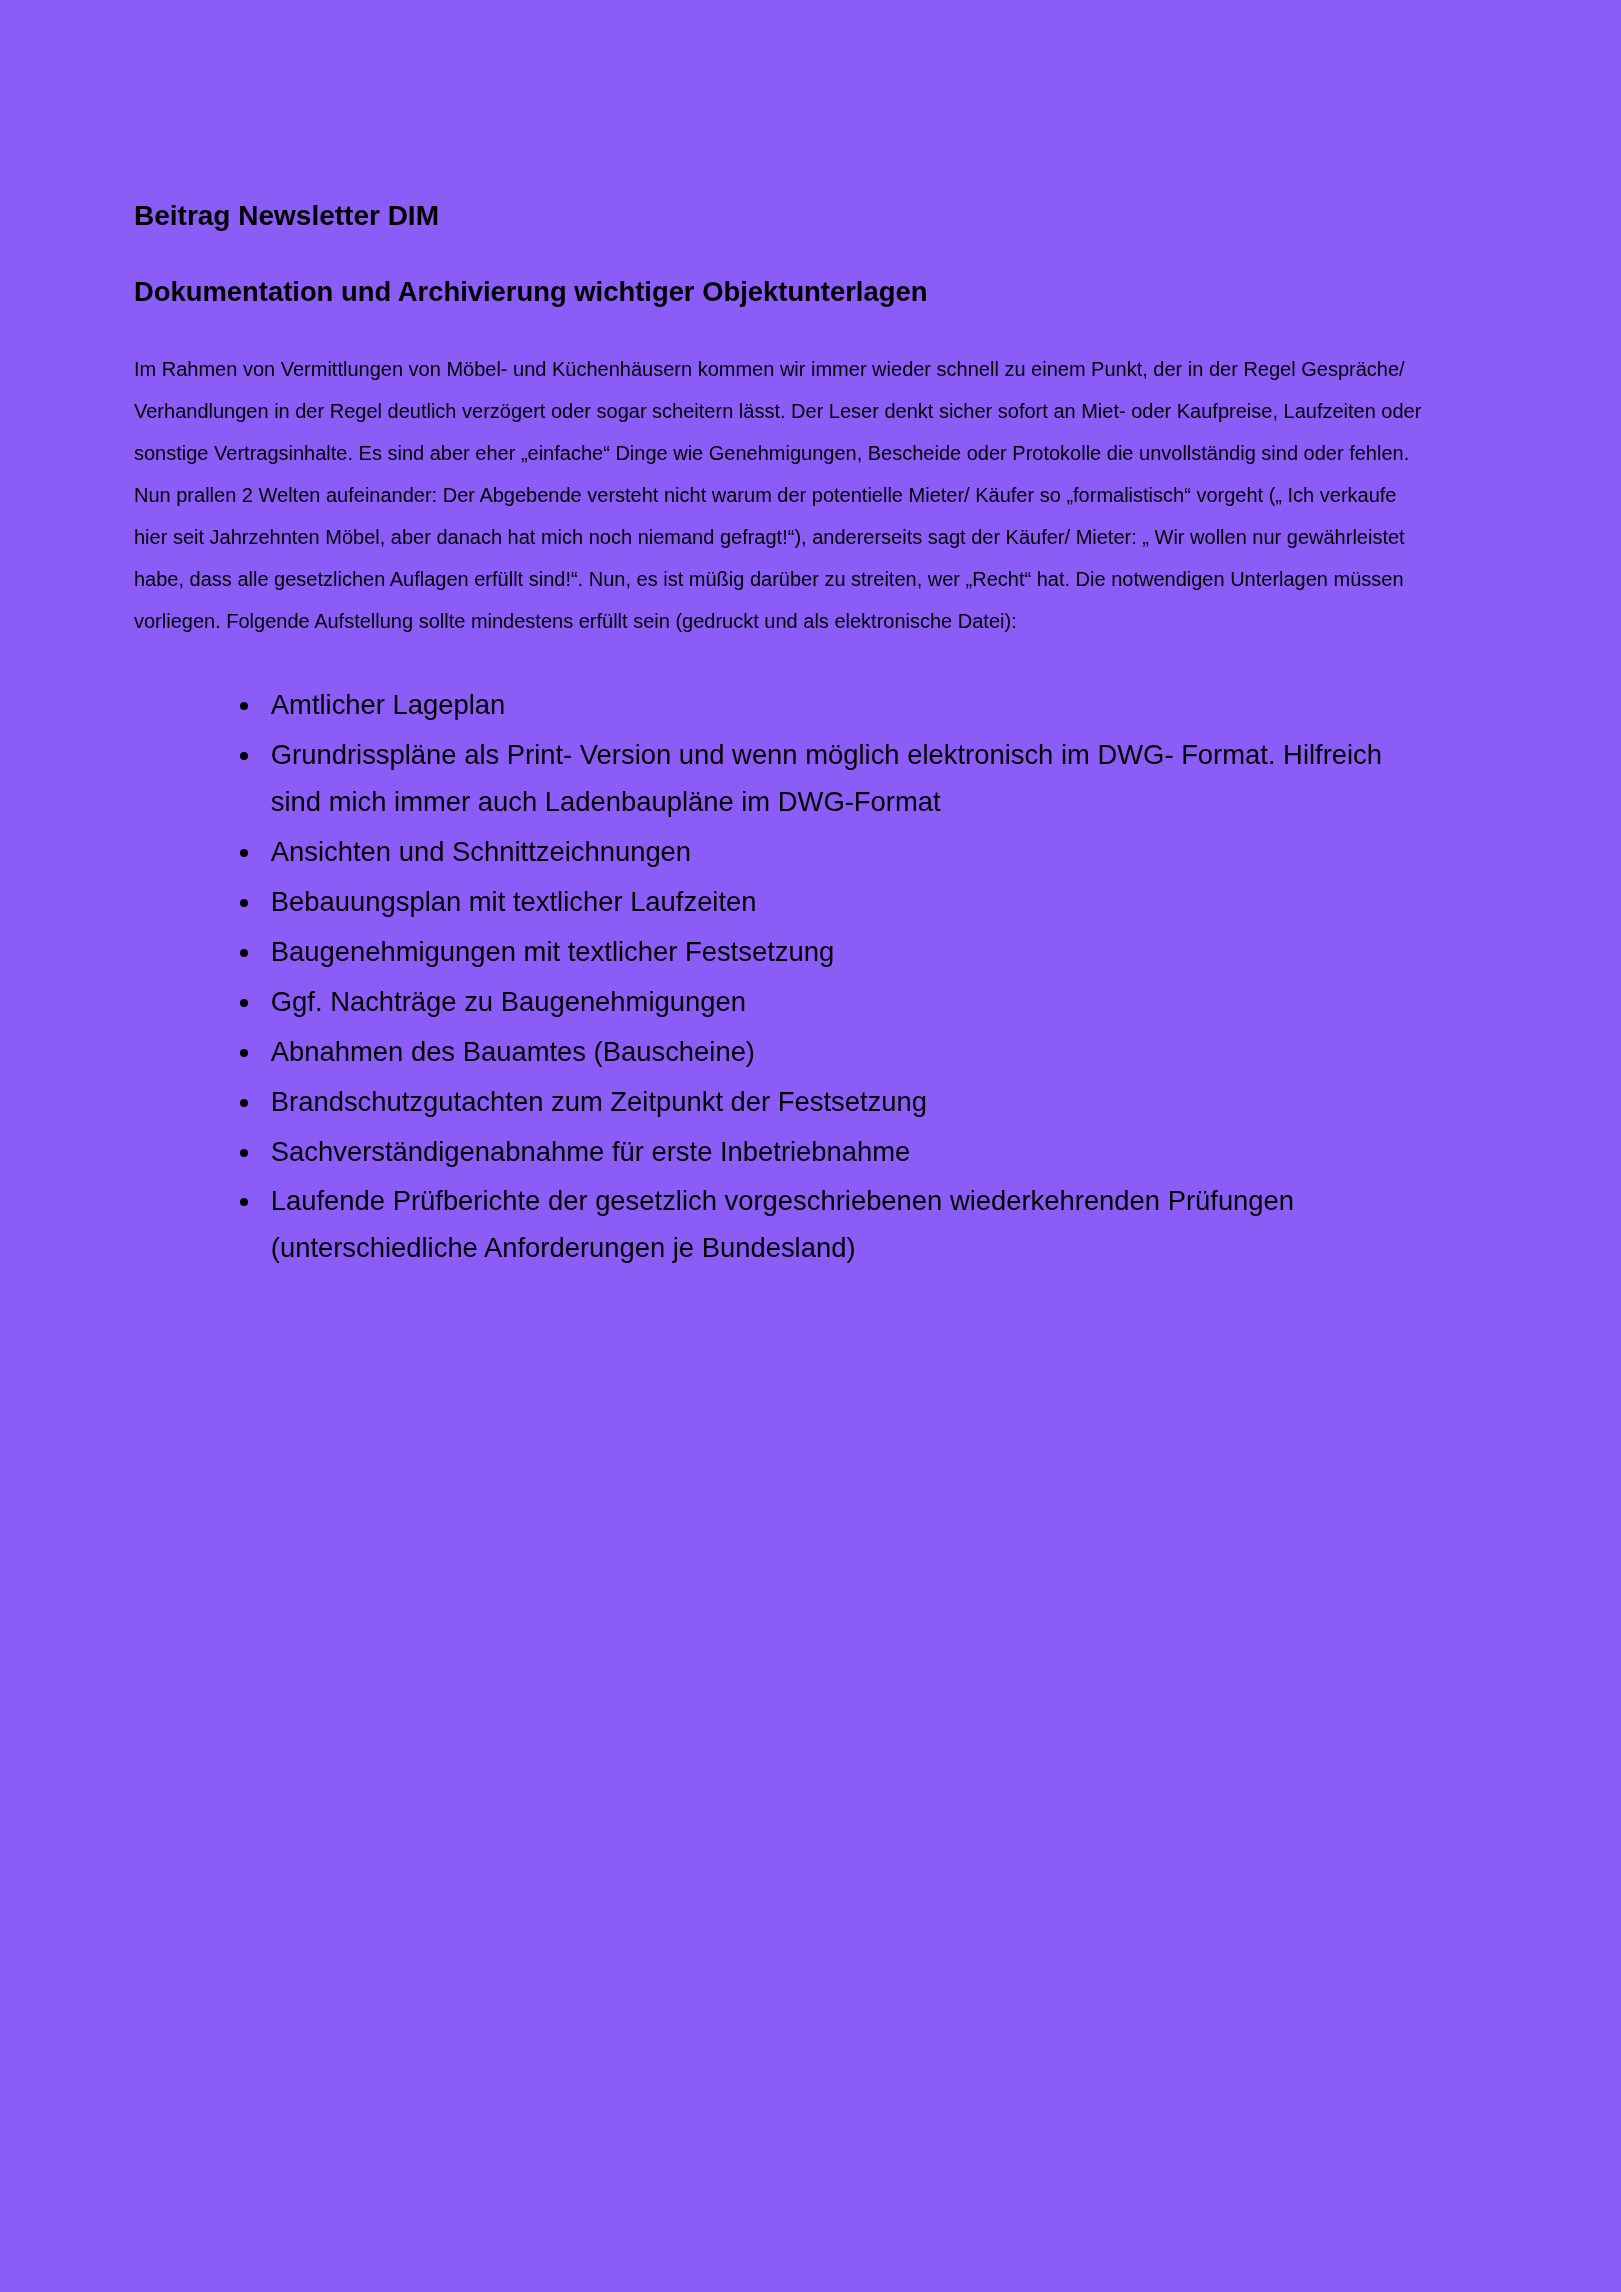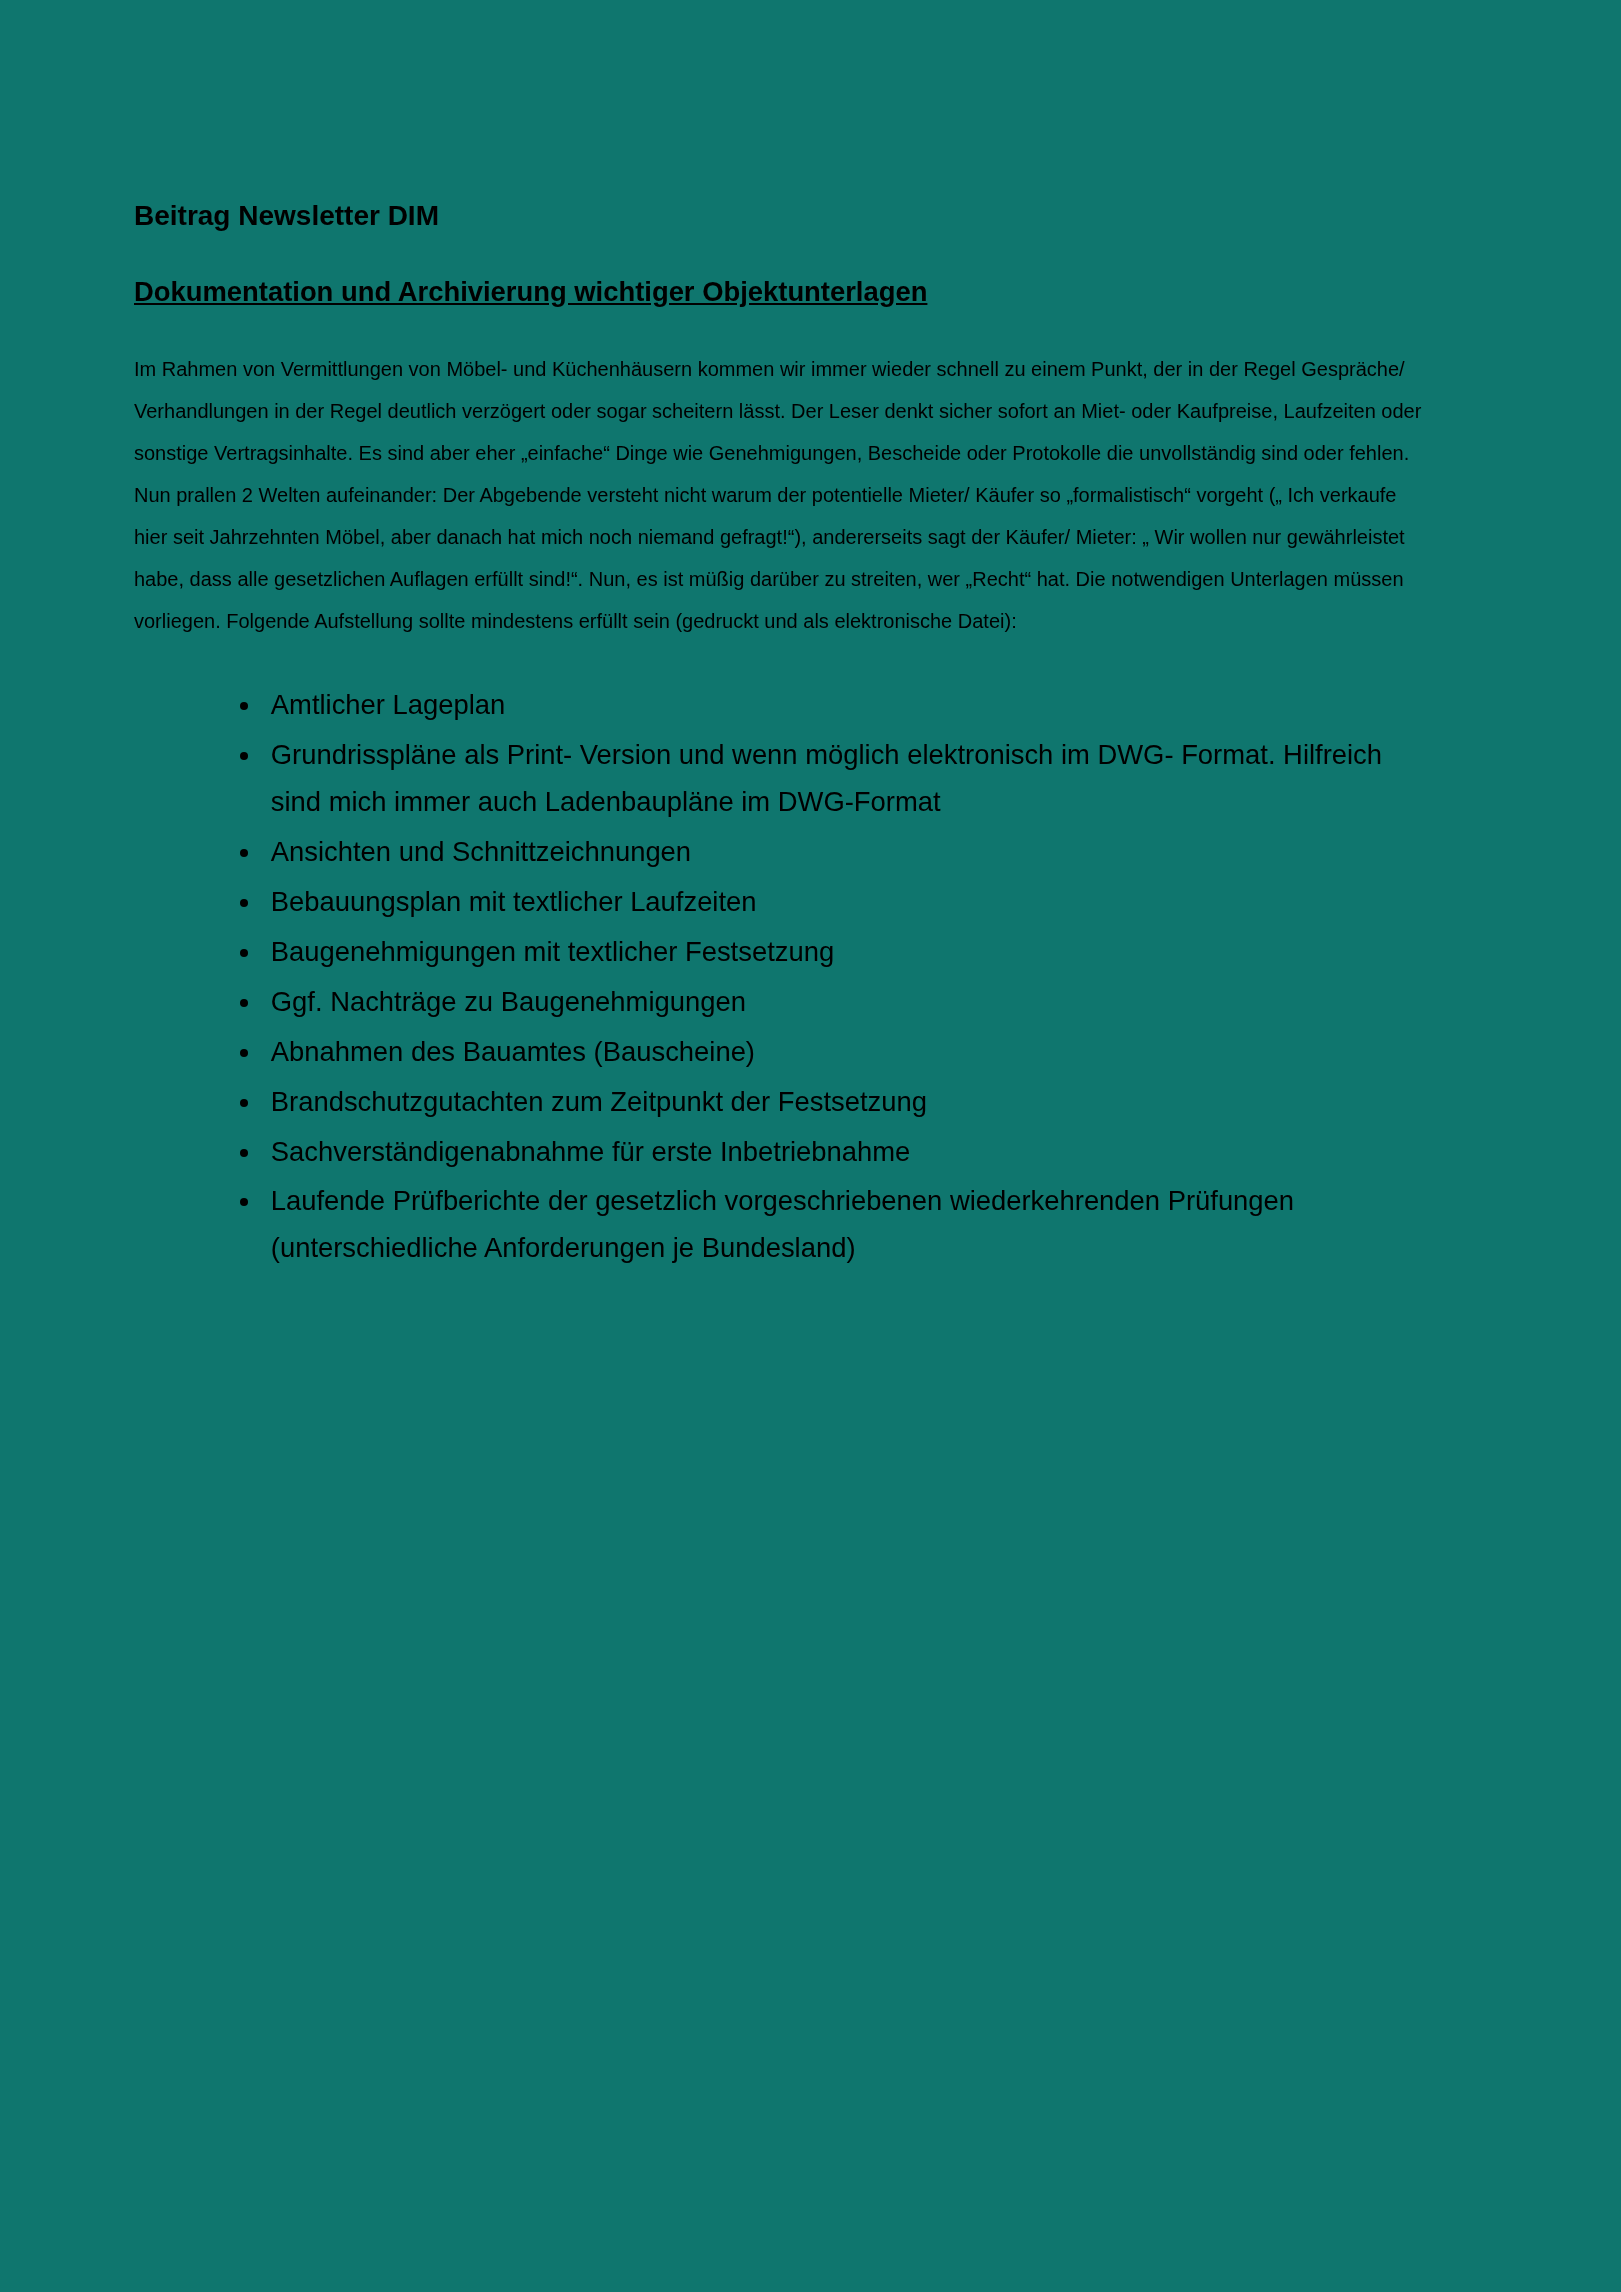--- a/index.html
+++ b/index.html
@@ -12,34 +12,33 @@
     height: 2293px;
     font-family: "Liberation Sans", "DejaVu Sans", sans-serif;
     color: #000000;
     overflow: hidden;
   }
   .doc-page {
     box-sizing: border-box;
     width: 1621px;
     height: 2293px;
     padding: 199px 191px 0 134px;
-    background: #0f766e;
+    background: #8b5cf6;
   }
   .doc-title {
     font-size: 28px;
     font-weight: bold;
     line-height: 1.2;
     margin: 0 0 43px 0;
   }
   .doc-subtitle {
     font-size: 27.4px;
     font-weight: bold;
     line-height: 1.2;
     margin: 0 0 40px 0;
-    text-decoration: underline;
   }
   .doc-paragraph {
     font-size: 20px;
     font-weight: normal;
     line-height: 42px;
     margin: 0 0 27.4px 0;
     max-width: 1294px;
   }
   ul.doc-bullets {
     list-style: disc outside;

